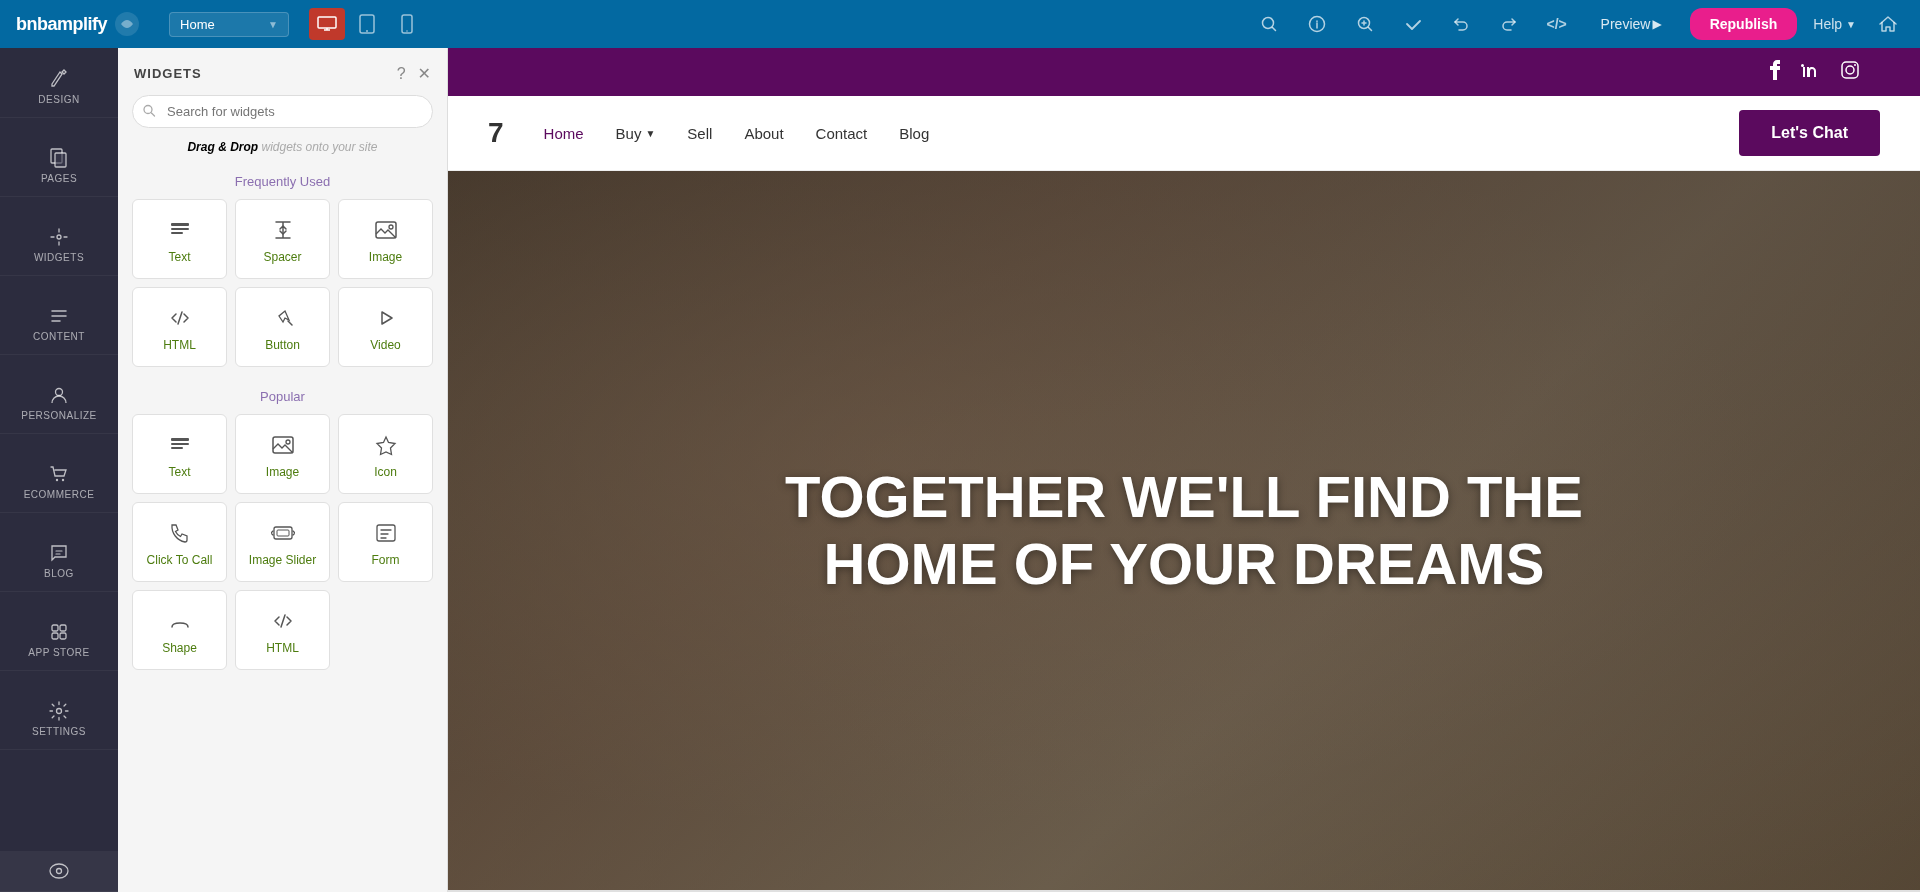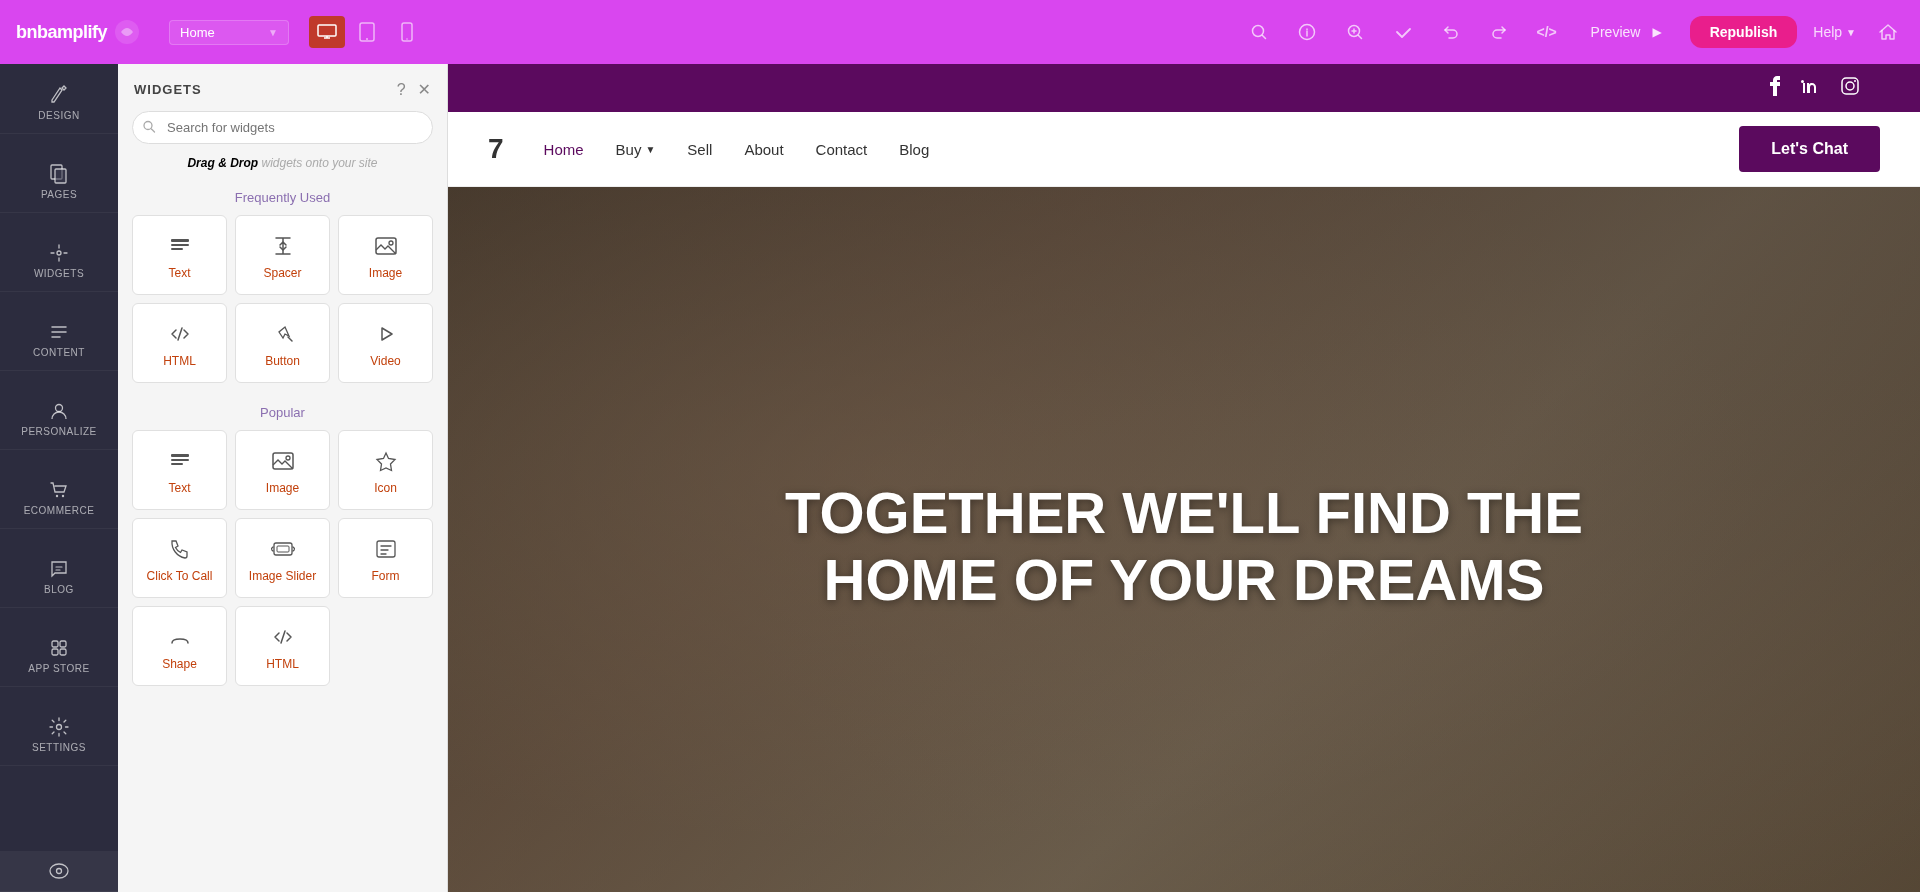--- a/index.html
+++ b/index.html
@@ -1,21 +1,21 @@
 <!DOCTYPE html>
 <html><head>
   <meta charset="utf-8">
   <style>
     * { margin: 0; padding: 0; box-sizing: border-box; }
     body { font-family: 'Segoe UI', Arial, sans-serif; width: 1920px; height: 892px; overflow: hidden; display: flex; flex-direction: column; }
 
     
     .top-bar {
-      height: 64px;
-      background: #d946ef;
+      height: 48px;
+      background: #0369a1;
       display: flex;
       align-items: center;
       padding: 0 16px;
       gap: 12px;
       flex-shrink: 0;
       z-index: 100;
     }
     .logo-area {
       display: flex;
       align-items: center;
@@ -78,21 +78,21 @@
       cursor: pointer;
       width: 32px;
       height: 32px;
       display: flex;
       align-items: center;
       justify-content: center;
     }
     .preview-btn {
       display: flex;
       align-items: center;
-      gap: 12px;
+      gap: 2px;
       color: rgba(255,255,255,0.85);
       font-size: 14px;
       cursor: pointer;
       padding: 6px 12px;
     }
     .republish-btn {
       background: #e91e8c;
       color: white;
       border: none;
       border-radius: 12px;
@@ -249,21 +249,21 @@
       flex-direction: column;
       align-items: center;
       justify-content: center;
       padding: 16px 8px 12px;
       cursor: grab;
       gap: 8px;
       min-height: 80px;
     }
     .widget-name {
       font-size: 12px;
-      color: #c2410c;
+      color: #4d7c0f;
       text-align: center;
     }
 
     
     .canvas-area {
       flex: 1;
       overflow: hidden;
       background: #e0e0e0;
       display: flex;
       flex-direction: column;

